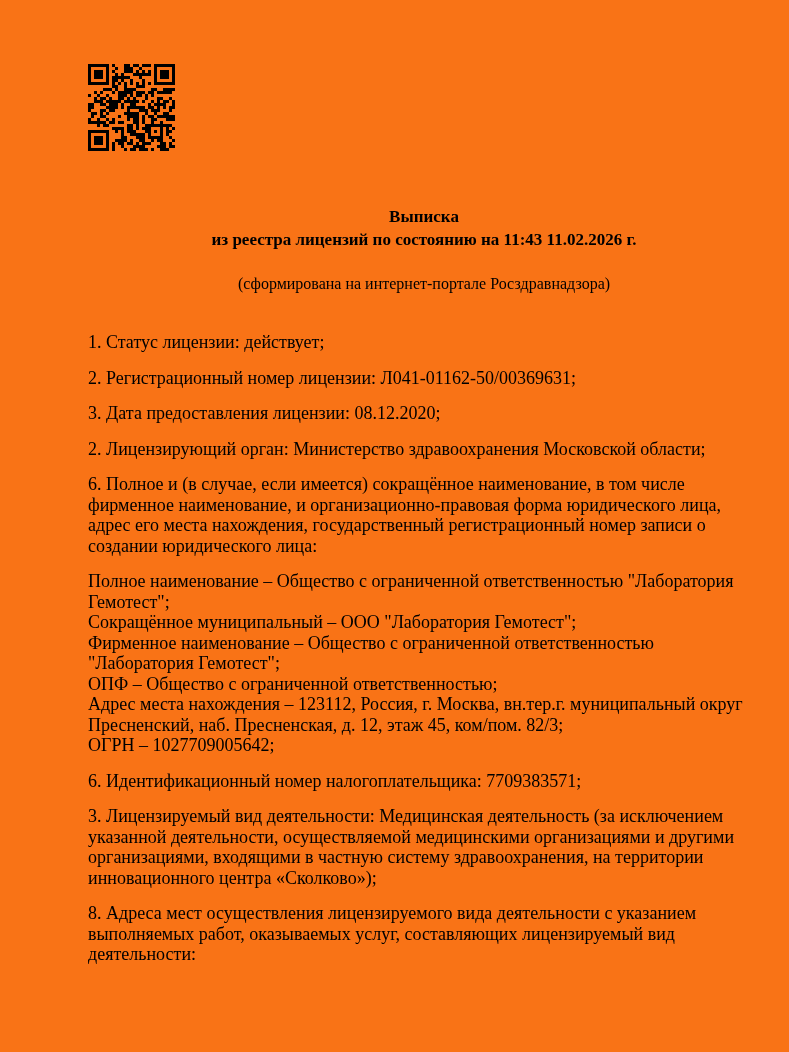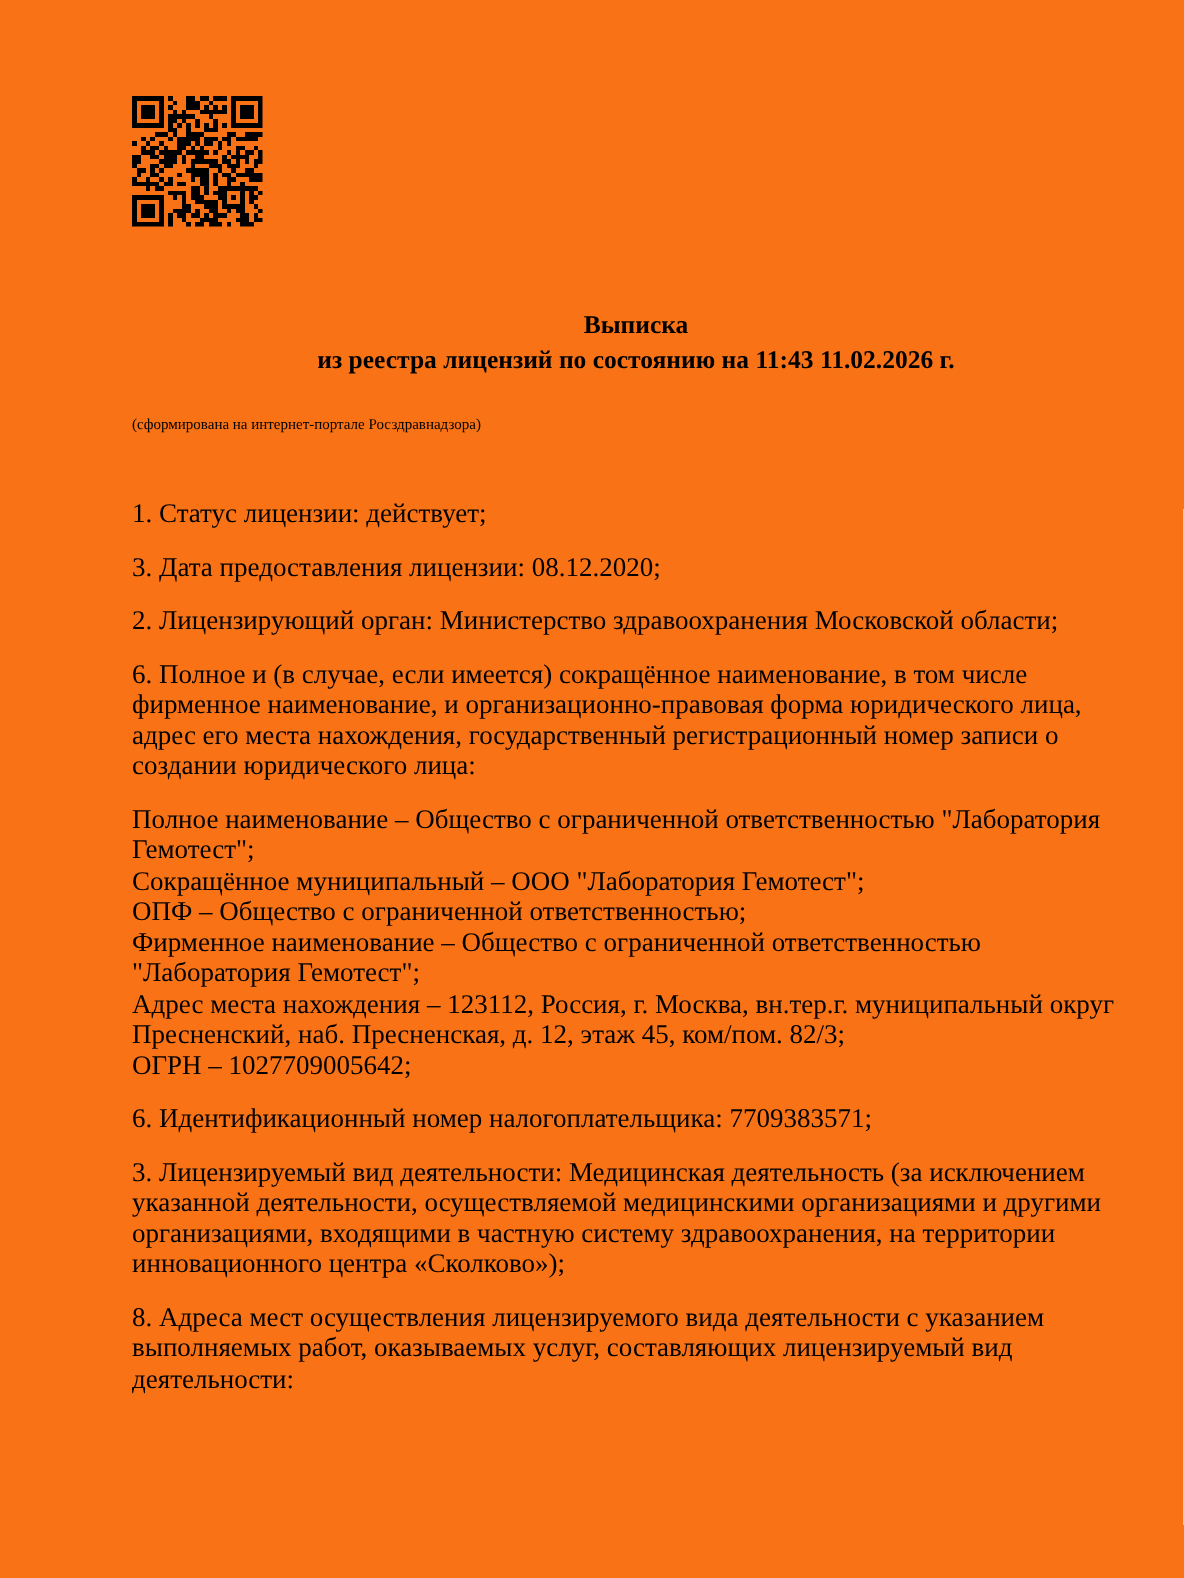--- a/index.html
+++ b/index.html
@@ -10,21 +10,21 @@
     color:#000000;
     font-family:"Liberation Serif","DejaVu Serif",serif;
     overflow:hidden;
   }
   .qr{position:absolute;left:88px;top:64px;width:87px;height:87px;}
   .content{position:absolute;left:88px;top:205px;width:672px;}
   .title{
     text-align:center;font-weight:bold;font-size:17px;line-height:23px;margin:0;
   }
   .note{
-    text-align:left;font-size:10px;line-height:16px;margin:25px 0 0 0;
+    text-align:center;font-size:16px;line-height:16px;margin:25px 0 0 0;
   }
   .paras{margin-top:40px;font-size:18px;line-height:20.5px;}
   .paras p{margin:0 0 15px 0;}
 </style>
 </head>
 <body>
 
 <div class="page">
 
   <svg class="qr" id="qr" viewBox="0 0 29 29" shape-rendering="crispEdges" aria-hidden="true">
@@ -34,30 +34,31 @@
   <div class="content">
     <p class="title">
       <span>Выписка</span><br>
       <span>из реестра лицензий по состоянию на 11:43 11.02.2026 г.</span>
     </p>
 
     <p class="note">(сформирована на интернет-портале Росздравнадзора)</p>
 
     <div class="paras">
       <p>1. Статус лицензии: действует;</p>
+      <p>2. Регистрационный номер лицензии: Л041-01162-50/00369631;</p>
       <p>3. Дата предоставления лицензии: 08.12.2020;</p>
       <p>2. Лицензирующий орган: Министерство здравоохранения Московской области;</p>
       <p>6. Полное и (в случае, если имеется) сокращённое наименование, в том числе фирменное наименование, и организационно-правовая форма юридического лица, адрес его места нахождения, государственный регистрационный номер записи о создании юридического лица:</p>
 
       <p class="entity-block">
         </p>
         <div>Полное наименование – Общество с ограниченной ответственностью "Лаборатория Гемотест";</div>
         <div>Сокращённое муниципальный – ООО "Лаборатория Гемотест";</div>
+        <div>Фирменное наименование – Общество с ограниченной ответственностью "Лаборатория Гемотест";</div>
         <div>ОПФ – Общество с ограниченной ответственностью;</div>
-        <div>Фирменное наименование – Общество с ограниченной ответственностью "Лаборатория Гемотест";</div>
         <div>Адрес места нахождения – 123112, Россия, г. Москва, вн.тер.г. муниципальный округ Пресненский, наб. Пресненская, д. 12, этаж 45, ком/пом. 82/3;</div>
         <div>ОГРН – 1027709005642;</div>
       <p></p>
 
       <p>6. Идентификационный номер налогоплательщика: 7709383571;</p>
       <p>3. Лицензируемый вид деятельности: Медицинская деятельность (за исключением указанной деятельности, осуществляемой медицинскими организациями и другими организациями, входящими в частную систему здравоохранения, на территории инновационного центра «Сколково»);</p>
       <p>8. Адреса мест осуществления лицензируемого вида деятельности с указанием выполняемых работ, оказываемых услуг, составляющих лицензируемый вид деятельности:</p>
     </div>
   </div>
 </div>

